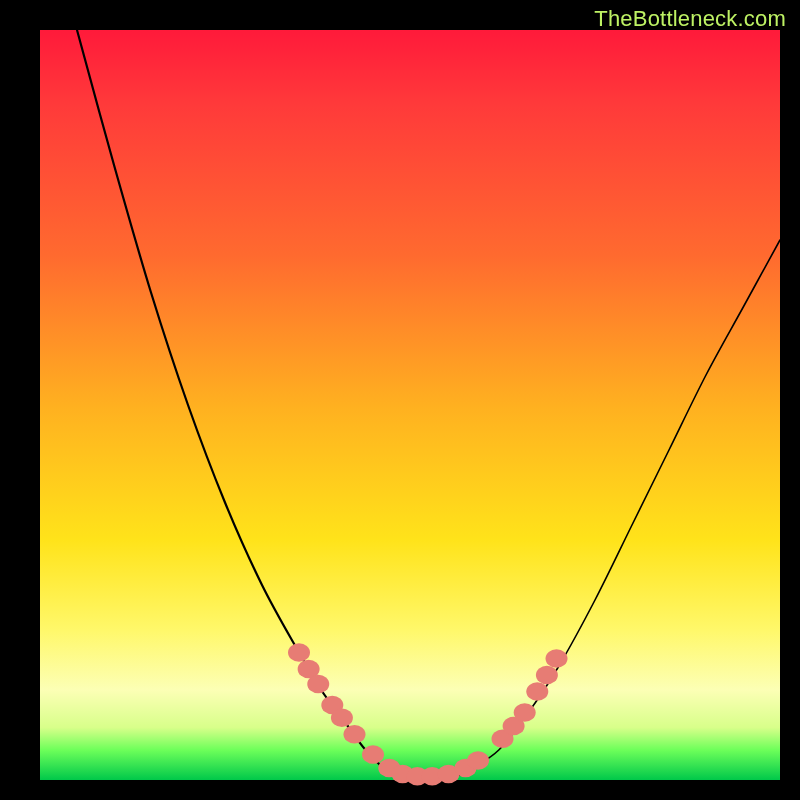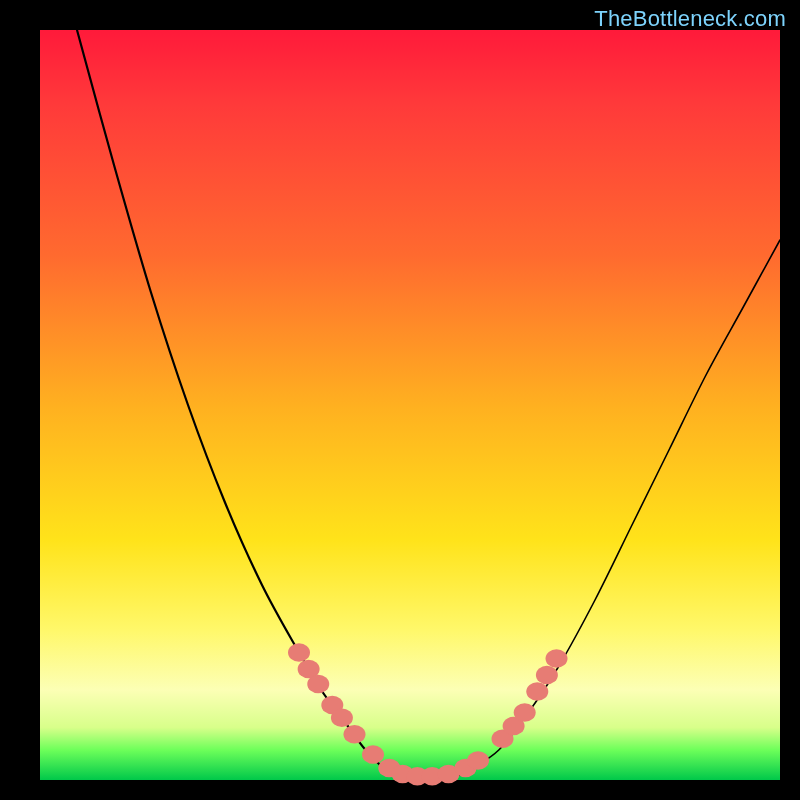--- a/index.html
+++ b/index.html
@@ -37,21 +37,21 @@
       #fcffb5 88%,
       #d8ff8a 93%,
       #6dff5a 96%,
       #00c84a 100%
     );
   }
   .watermark {
     position: absolute;
     top: 6px;
     right: 14px;
-    color: #7dd3fc;
+    color: #bef264;
     font-size: 22px;
     letter-spacing: 0.2px;
     font-weight: 400;
     user-select: none;
   }
   svg.curve {
     position: absolute;
     left: 0;
     top: 0;
     width: 740px;

